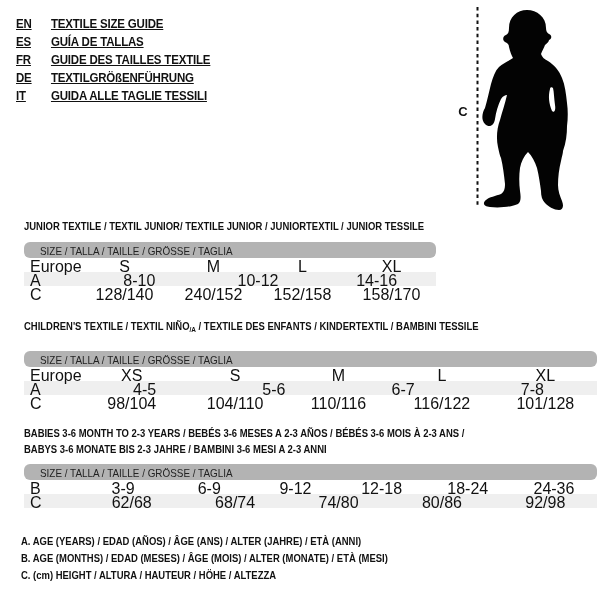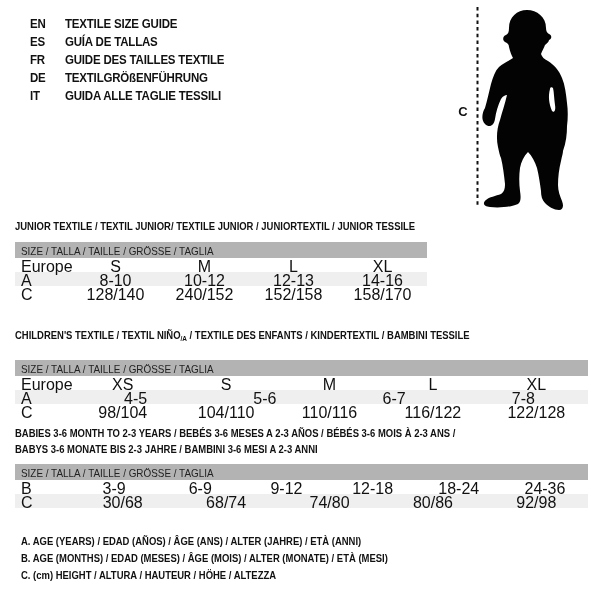--- a/index.html
+++ b/index.html
@@ -2,37 +2,37 @@
 <html><head>
 <meta charset="utf-8">
 <style>
   html,body{margin:0;padding:0;}
   body{
     width:600px;height:600px;position:relative;overflow:hidden;
     background:#ffffff;color:#111;
     font-family:"Liberation Sans", sans-serif;
   }
   
-  .lang{position:absolute;left:30px;top:15px;}
+  .lang{position:absolute;left:16px;top:15px;text-decoration:underline;}
   .lang-row{display:flex;line-height:18px;font-size:12.5px;font-weight:bold;
     letter-spacing:-0.2px;transform:scaleX(0.92);transform-origin:0 50%;white-space:nowrap;}
   .lang-code{width:38px;flex:0 0 38px;}
   
   .fig{position:absolute;left:440px;top:0;width:160px;height:215px;}
   .fig-c{position:absolute;left:455px;top:104px;width:16px;text-align:center;
     font-size:13px;font-weight:bold;}
   
-  .tbl{position:absolute;left:15px;}
+  .tbl{position:absolute;left:24px;}
   .t1{top:218px;width:412px;}
-  .t2{top:318px;width:573px;margin-top:9px;}
+  .t2{top:318px;width:573px;}
   .t3{top:425px;width:573px;}
   .tbl-title{font-size:11px;font-weight:bold;line-height:16px;white-space:nowrap;
     transform:scaleX(0.86);transform-origin:0 50%;}
   .sub{font-size:7.5px;vertical-align:-2px;}
-  .size-band{height:16px;line-height:16px;background:#b3b3b3;padding-left:6px;overflow:hidden;}
+  .size-band{height:16px;line-height:16px;background:#b3b3b3;padding-left:16px;overflow:hidden;border-radius:6px;}
   .size-band span{display:inline-block;font-size:11px;color:#222;
     transform:scaleX(0.9);transform-origin:0 50%;white-space:nowrap;}
   .row{display:flex;height:14px;line-height:17px;font-size:16px;}
   .row.alt{background:#efefef;}
   .row-label{flex:0 0 50px;width:50px;padding-left:6px;}
   .cell{flex:1;text-align:center;}
   .band-m1{margin-top:8px;}
   .band-m2{margin-top:13px;}
   .band-m3{margin-top:7px;}
   
@@ -126,21 +126,20 @@
     <span class="row-label">Europe</span>
     <span class="cell">S</span>
     <span class="cell">M</span>
     <span class="cell">L</span>
     <span class="cell">XL</span>
   </div>
   <div class="row alt">
     <span class="row-label">A</span>
     <span class="cell">8-10</span>
     <span class="cell">10-12</span>
-    <span class="cell">12-13</span>
     <span class="cell">14-16</span>
   </div>
   <div class="row">
     <span class="row-label">C</span>
     <span class="cell">128/140</span>
     <span class="cell">240/152</span>
     <span class="cell">152/158</span>
     <span class="cell">158/170</span>
   </div>
 </div>
@@ -166,42 +165,42 @@
     <span class="cell">5-6</span>
     <span class="cell">6-7</span>
     <span class="cell">7-8</span>
   </div>
   <div class="row">
     <span class="row-label">C</span>
     <span class="cell">98/104</span>
     <span class="cell">104/110</span>
     <span class="cell">110/116</span>
     <span class="cell">116/122</span>
-    <span class="cell">122/128</span>
+    <span class="cell">101/128</span>
   </div>
 </div>
 
 <div class="tbl t3">
   <div class="tbl-title">BABIES 3-6 MONTH TO 2-3 YEARS / BEBÉS 3-6 MESES A 2-3 AÑOS / BÉBÉS 3-6 MOIS À 2-3 ANS /</div>
   <div class="tbl-title">BABYS 3-6 MONATE BIS 2-3 JAHRE / BAMBINI 3-6 MESI A 2-3 ANNI</div>
   <div class="size-band band-m3">
     <span>SIZE / TALLA / TAILLE / GRÖSSE / TAGLIA</span>
   </div>
   <div class="row">
     <span class="row-label">B</span>
     <span class="cell">3-9</span>
     <span class="cell">6-9</span>
     <span class="cell">9-12</span>
     <span class="cell">12-18</span>
     <span class="cell">18-24</span>
     <span class="cell">24-36</span>
   </div>
   <div class="row alt">
     <span class="row-label">C</span>
-    <span class="cell">30/68</span>
+    <span class="cell">62/68</span>
     <span class="cell">68/74</span>
     <span class="cell">74/80</span>
     <span class="cell">80/86</span>
     <span class="cell">92/98</span>
   </div>
 </div>
 
 <div class="legend">
   <div class="legend-item">A. AGE (YEARS) / EDAD (AÑOS) / ÂGE (ANS) / ALTER (JAHRE) / ETÀ (ANNI)</div>
   <div class="legend-item">B. AGE (MONTHS) / EDAD (MESES) / ÂGE (MOIS) / ALTER (MONATE) / ETÀ (MESI)</div>

